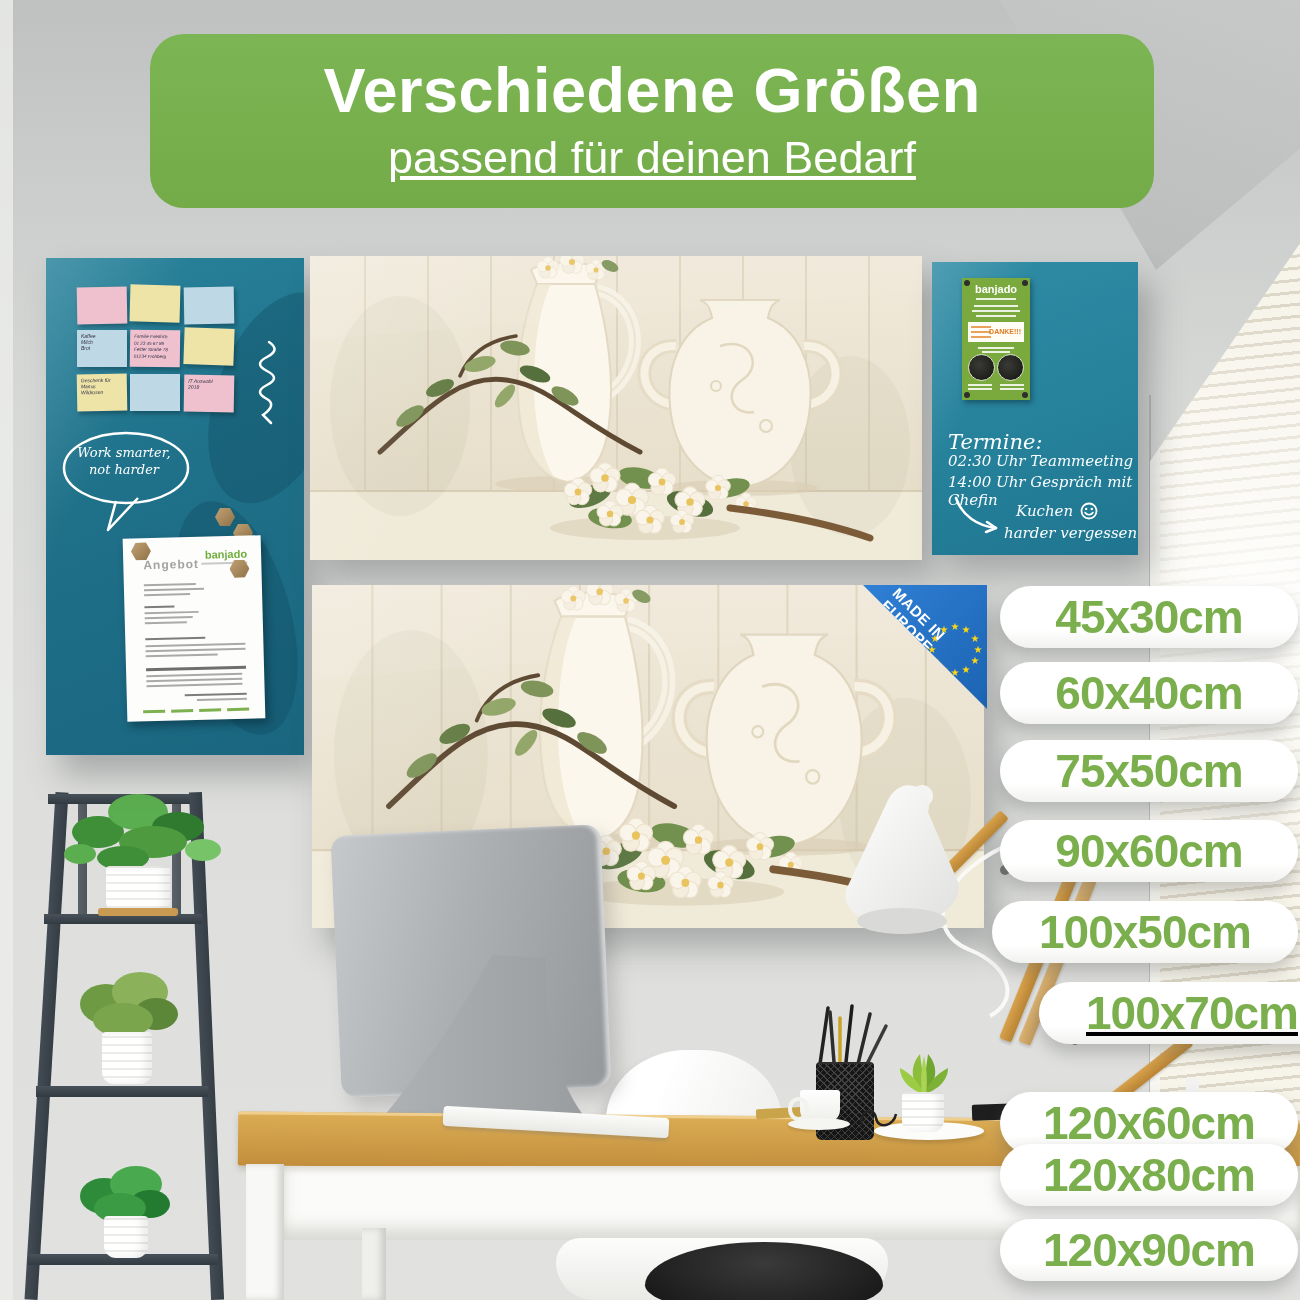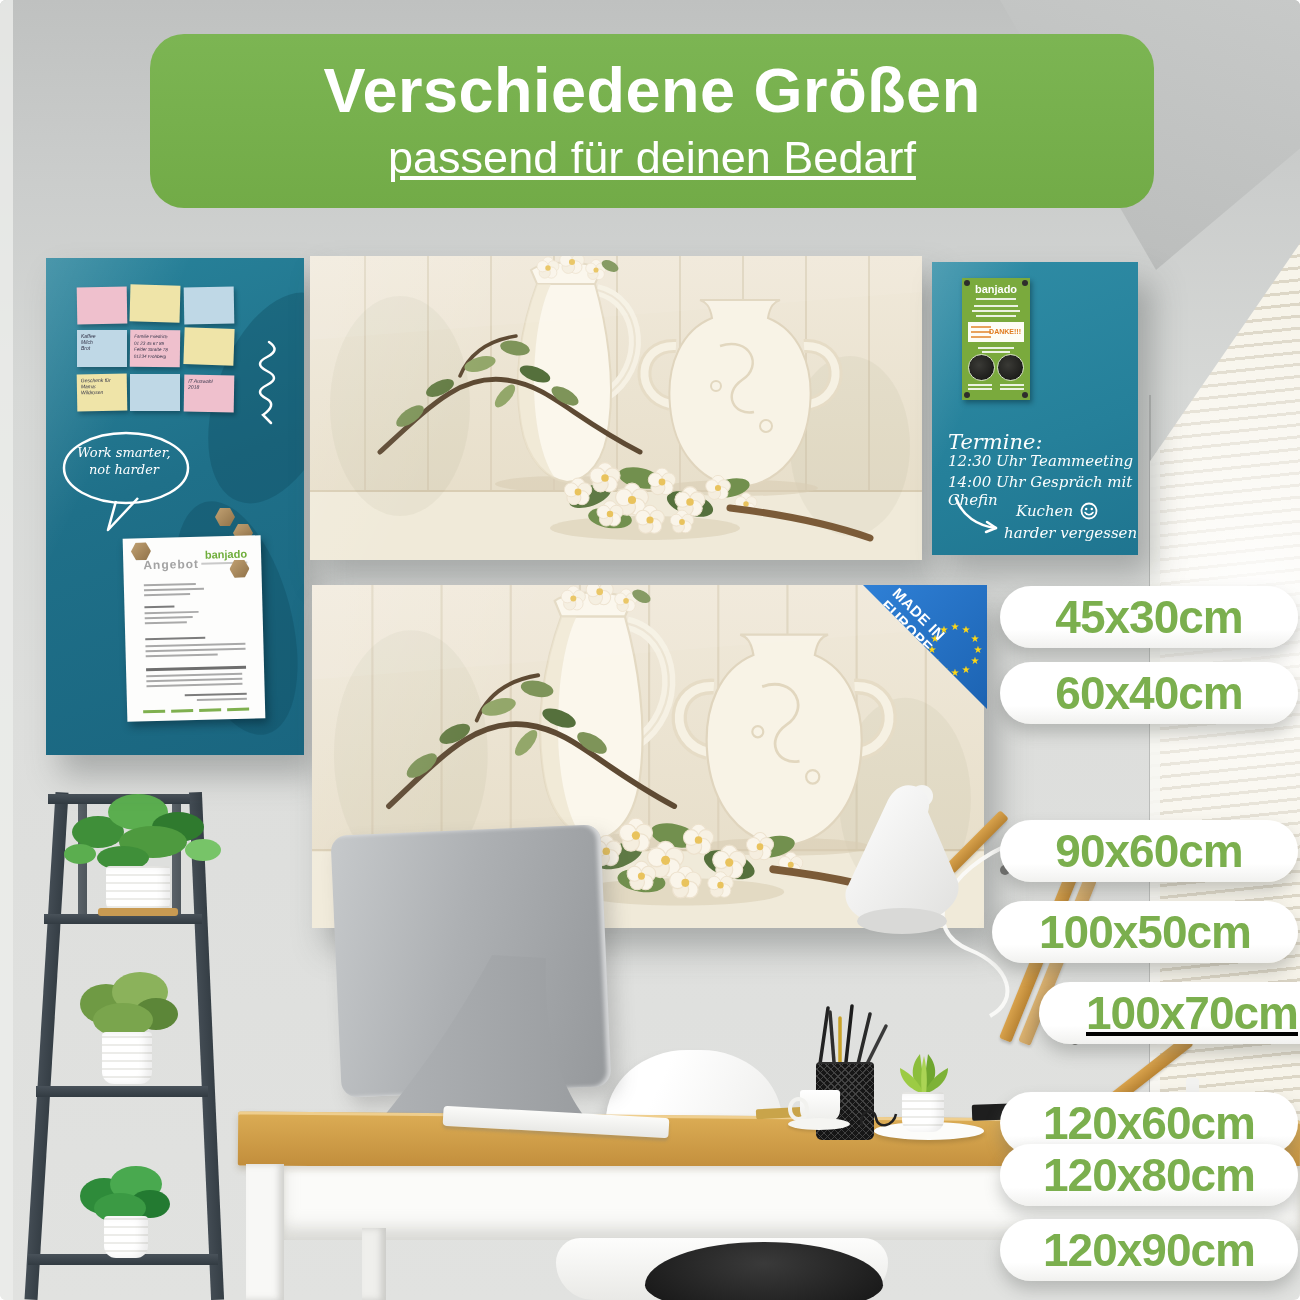--- a/index.html
+++ b/index.html
@@ -1,18 +1,18 @@
 <!DOCTYPE html>
 <html><head>
 <meta charset="utf-8">
 <style>
   html,body{margin:0;padding:0;}
   body{font-family:"Liberation Sans", sans-serif;}
   .scene{position:relative;width:1300px;height:1300px;overflow:hidden;
-    background:linear-gradient(180deg,#BFC1C0 0%,#CBCDCC 14%,#D6D8D6 30%,#DDDEDC 55%,#E1E2E0 100%);border-radius:6px;}
+    background:linear-gradient(180deg,#BFC1C0 0%,#CBCDCC 14%,#D6D8D6 30%,#DDDEDC 55%,#E1E2E0 100%);}
   .abs{position:absolute;}
 
   
   .banner{left:150px;top:34px;width:1004px;height:174px;border-radius:34px;
     background:linear-gradient(180deg,#7CB553,#72AB47);text-align:center;color:#fff;}
   .banner-title{margin-top:20px;font-size:63px;font-weight:bold;letter-spacing:.5px;}
   .banner-sub{margin-top:6px;font-size:45px;font-weight:normal;text-decoration:underline;}
 
   
   .ceiling-corner{left:1000px;top:0;width:300px;height:270px;
@@ -382,21 +382,21 @@
       <div class="fbar" style="left:16px;top:69px;width:36px;"></div>
       <div class="fbar" style="left:20px;top:73px;width:28px;"></div>
       <div class="dog" style="left:6px;"></div>
       <div class="dog" style="right:6px;"></div>
       <div class="fbar" style="left:6px;top:106px;width:24px;height:1.5px;"></div>
       <div class="fbar" style="left:6px;top:110px;width:24px;height:1.5px;"></div>
       <div class="fbar" style="left:38px;top:106px;width:24px;height:1.5px;"></div>
       <div class="fbar" style="left:38px;top:110px;width:24px;height:1.5px;"></div>
     </div>
     <div class="abs hand" style="left:16px;top:168px;font-size:21px;">Termine:</div>
-    <div class="abs hand" style="left:16px;top:190px;font-size:15px;">12:30 Uhr Teammeeting</div>
+    <div class="abs hand" style="left:16px;top:190px;font-size:15px;">02:30 Uhr Teammeeting</div>
     <div class="abs hand" style="left:16px;top:211px;font-size:15px;">14:00 Uhr Gespräch mit Chefin</div>
     <svg class="abs" style="left:18px;top:232px;" width="60" height="42">
       <path d="M6 4 C 12 22 28 32 46 34" fill="none" stroke="#FFFFFF" stroke-width="2.5" stroke-linecap="round"></path>
       <path d="M46 34 l-9 -6 M46 34 l-10 4" fill="none" stroke="#FFFFFF" stroke-width="2.5" stroke-linecap="round"></path>
     </svg>
     <div class="abs hand" style="left:84px;top:240px;font-size:15px;">Kuchen</div>
     <svg class="abs" style="left:148px;top:240px;" width="20" height="20">
       <circle cx="9" cy="9" r="7.5" fill="none" stroke="#FFFFFF" stroke-width="1.8"></circle>
       <circle cx="6.2" cy="7" r="1.2" fill="#FFFFFF"></circle>
         <circle cx="11.8" cy="7" r="1.2" fill="#FFFFFF"></circle>
@@ -506,20 +506,23 @@
 
   <div class="abs chair-shell"></div>
   <div class="abs chair-cushion"></div>
 
   <div class="pill" style="top:586px;">
       <span>45x30cm</span>
     </div>
   <div class="pill" style="top:662px;">
       <span>60x40cm</span>
     </div>
+  <div class="pill" style="top:740px;">
+      <span>75x50cm</span>
+    </div>
   <div class="pill" style="top:820px;">
       <span>90x60cm</span>
     </div>
   <div class="pill" style="top:901px;left:992px;width:306px;">
       <span>100x50cm</span>
     </div>
   <div class="pill" style="top:982px;left:1039px;width:306px;text-decoration:underline;">
       <span>100x70cm</span>
     </div>
   <div class="pill" style="top:1092px;justify-content:center;">

